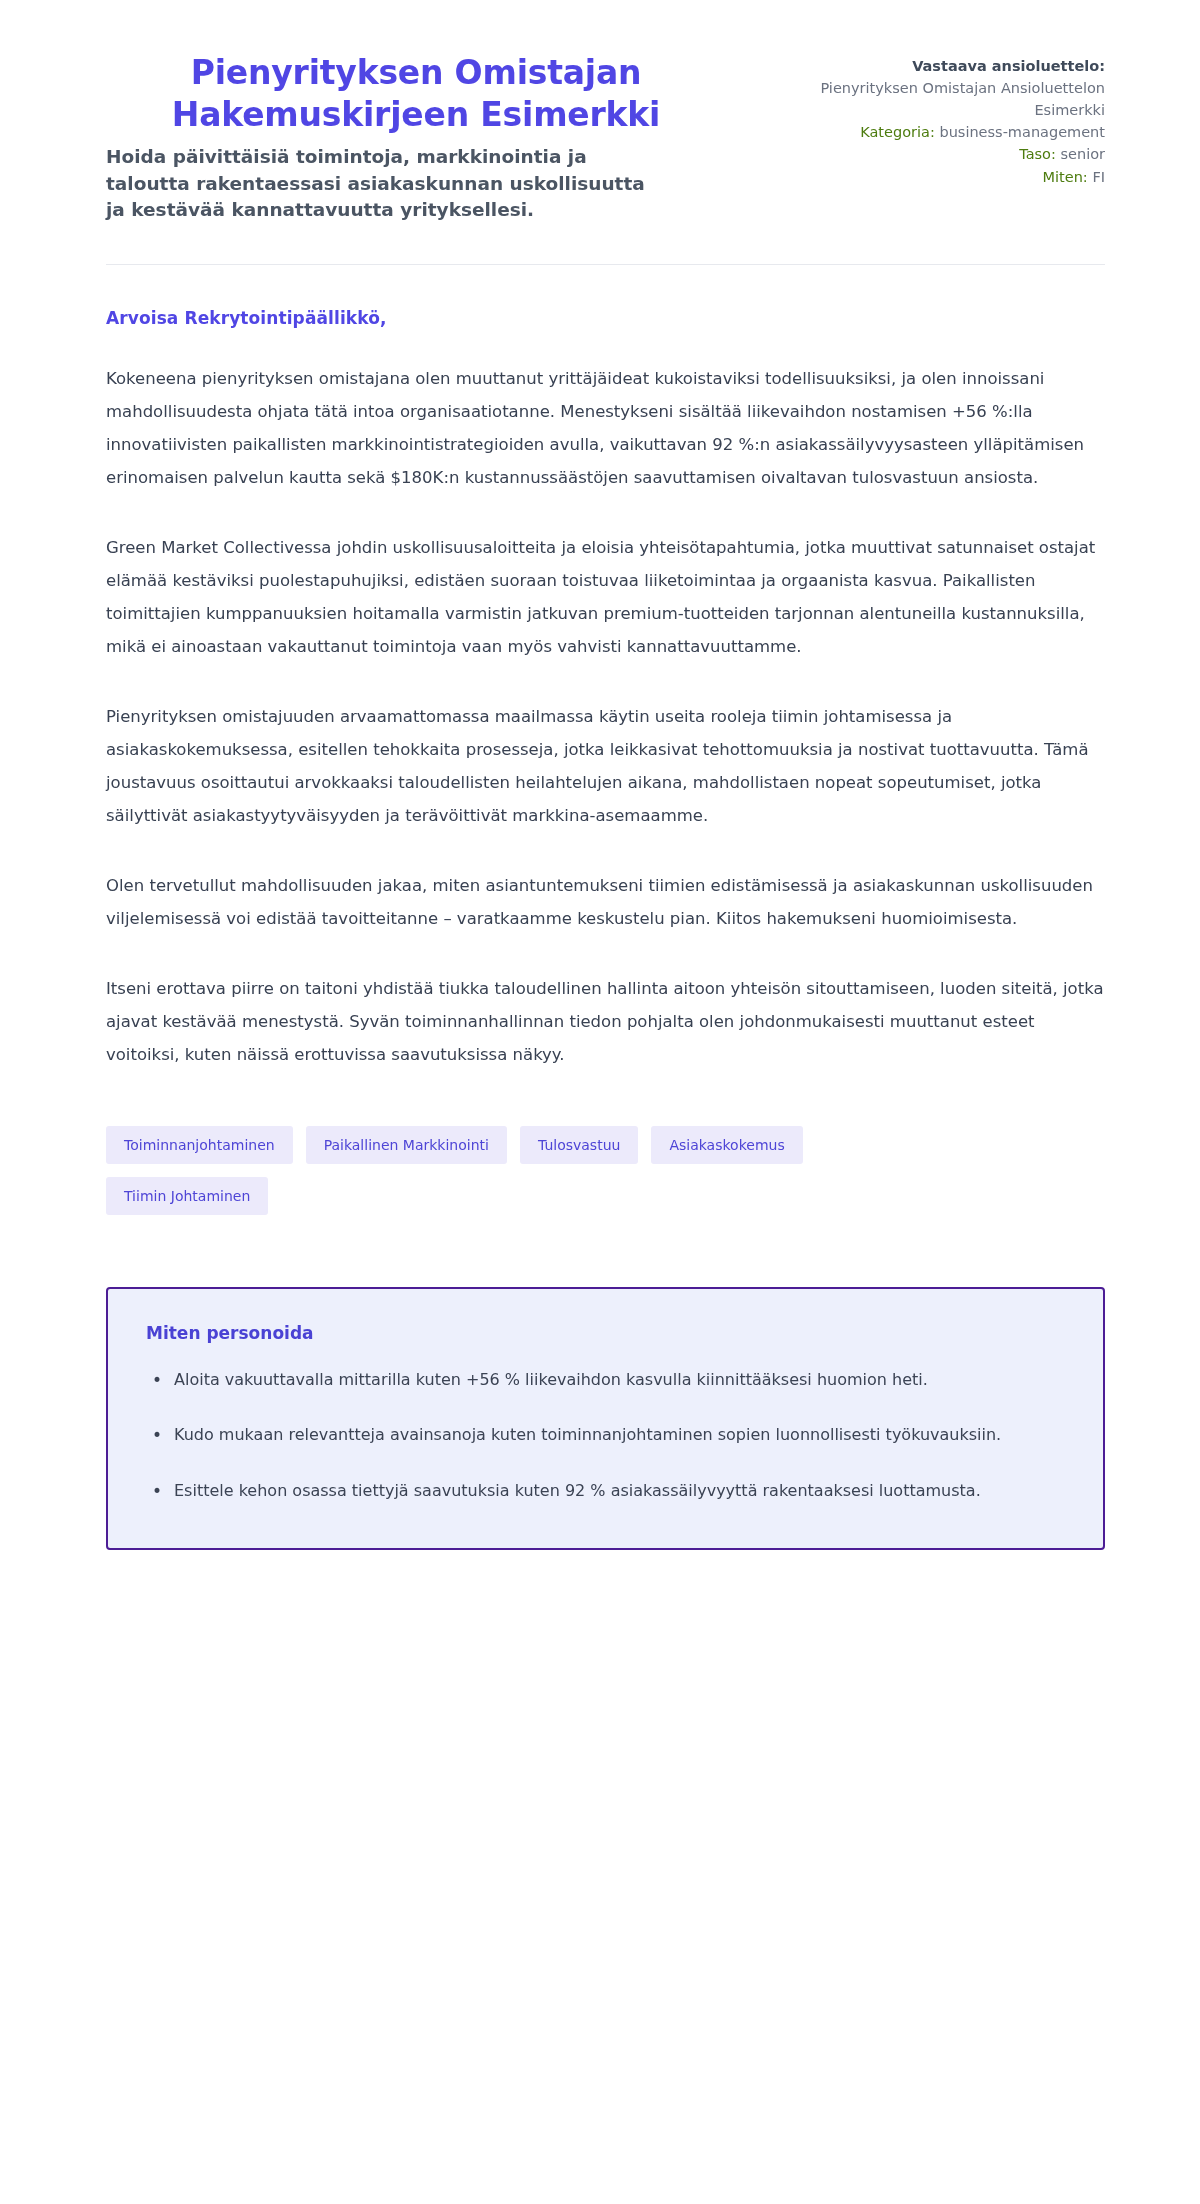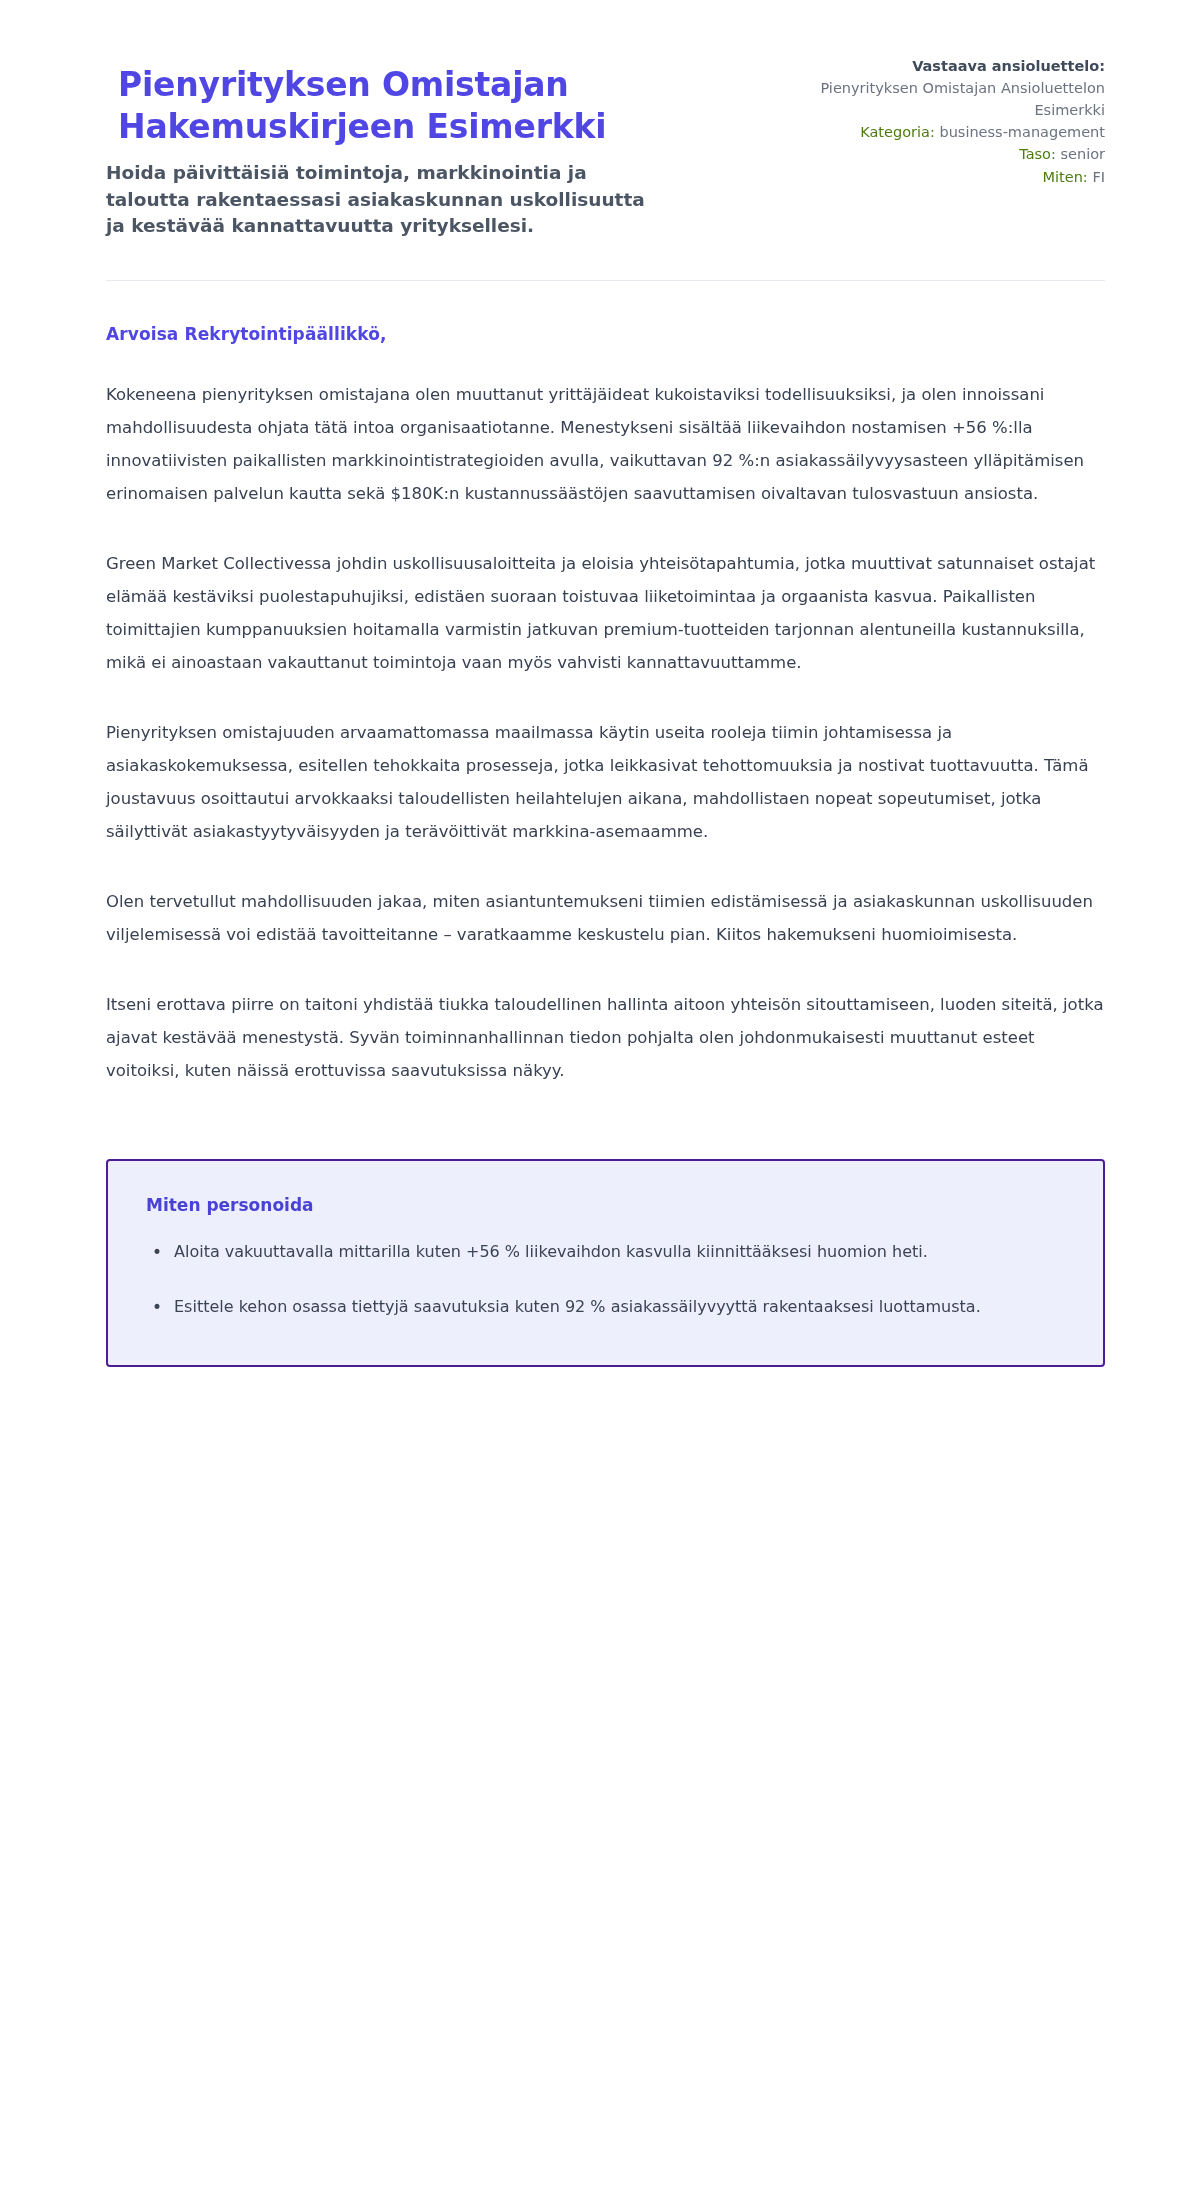--- a/index.html
+++ b/index.html
@@ -25,26 +25,27 @@
     display: flex;
     align-items: flex-start;
     justify-content: space-between;
     gap: 40px;
   }
   .header-left {
     flex: 0 0 620px;
     max-width: 620px;
   }
   .doc-title {
-    margin: 12px;
+    margin: 0;
     font-size: 33px;
     line-height: 1.28;
     font-weight: 700;
     color: #5046e4;
     letter-spacing: -0.2px;
+    text-align: center;
   }
   .doc-subtitle {
     margin: 8px 0 0 0;
     font-size: 18.5px;
     line-height: 1.42;
     font-weight: 700;
     color: #4b5563;
     max-width: 545px;
   }
   .header-meta {
@@ -219,23 +220,31 @@
 
     <div>
       <p class="para">Kokeneena pienyrityksen omistajana olen muuttanut yrittäjäideat kukoistaviksi todellisuuksiksi, ja olen innoissani mahdollisuudesta ohjata tätä intoa organisaatiotanne. Menestykseni sisältää liikevaihdon nostamisen +56 %:lla innovatiivisten paikallisten markkinointistrategioiden avulla, vaikuttavan 92 %:n asiakassäilyvyysasteen ylläpitämisen erinomaisen palvelun kautta sekä $180K:n kustannussäästöjen saavuttamisen oivaltavan tulosvastuun ansiosta.</p>
       <p class="para">Green Market Collectivessa johdin uskollisuusaloitteita ja eloisia yhteisötapahtumia, jotka muuttivat satunnaiset ostajat elämää kestäviksi puolestapuhujiksi, edistäen suoraan toistuvaa liiketoimintaa ja orgaanista kasvua. Paikallisten toimittajien kumppanuuksien hoitamalla varmistin jatkuvan premium-tuotteiden tarjonnan alentuneilla kustannuksilla, mikä ei ainoastaan vakauttanut toimintoja vaan myös vahvisti kannattavuuttamme.</p>
       <p class="para">Pienyrityksen omistajuuden arvaamattomassa maailmassa käytin useita rooleja tiimin johtamisessa ja asiakaskokemuksessa, esitellen tehokkaita prosesseja, jotka leikkasivat tehottomuuksia ja nostivat tuottavuutta. Tämä joustavuus osoittautui arvokkaaksi taloudellisten heilahtelujen aikana, mahdollistaen nopeat sopeutumiset, jotka säilyttivät asiakastyytyväisyyden ja terävöittivät markkina-asemaamme.</p>
       <p class="para">Olen tervetullut mahdollisuuden jakaa, miten asiantuntemukseni tiimien edistämisessä ja asiakaskunnan uskollisuuden viljelemisessä voi edistää tavoitteitanne – varatkaamme keskustelu pian. Kiitos hakemukseni huomioimisesta.</p>
       <p class="para">Itseni erottava piirre on taitoni yhdistää tiukka taloudellinen hallinta aitoon yhteisön sitouttamiseen, luoden siteitä, jotka ajavat kestävää menestystä. Syvän toiminnanhallinnan tiedon pohjalta olen johdonmukaisesti muuttanut esteet voitoiksi, kuten näissä erottuvissa saavutuksissa näkyy.</p>
     </div>
 
 
+    <div class="tags">
+      <span class="tag">Toiminnanjohtaminen</span>
+      <span class="tag">Paikallinen Markkinointi</span>
+      <span class="tag">Tulosvastuu</span>
+      <span class="tag">Asiakaskokemus</span>
+      <span class="tag">Tiimin Johtaminen</span>
+    </div>
 
     <div class="callout">
       <p class="callout-title">Miten personoida</p>
       <ul class="callout-list">
         <li>Aloita vakuuttavalla mittarilla kuten +56 % liikevaihdon kasvulla kiinnittääksesi huomion heti.</li>
+        <li>Kudo mukaan relevantteja avainsanoja kuten toiminnanjohtaminen sopien luonnollisesti työkuvauksiin.</li>
         <li>Esittele kehon osassa tiettyjä saavutuksia kuten 92 % asiakassäilyvyyttä rakentaaksesi luottamusta.</li>
       </ul>
     </div>
 
   </div>
 </div>
 
 </body></html>

